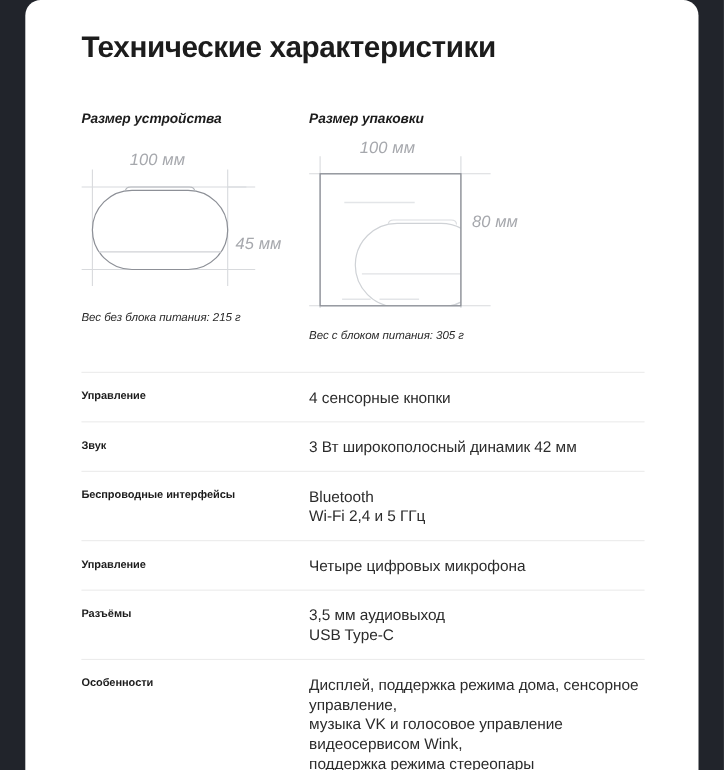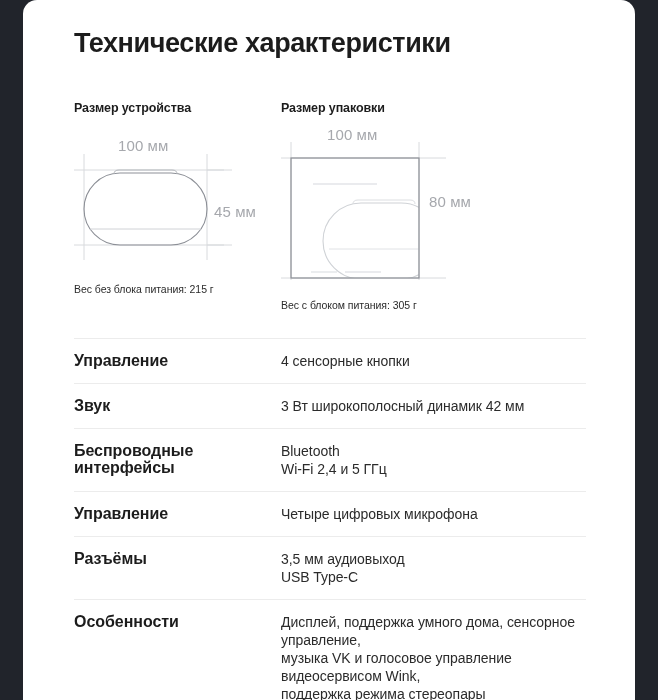--- a/index.html
+++ b/index.html
@@ -51,20 +51,21 @@
     line-height: 32px;
     font-weight: 700;
     letter-spacing: -0.4px;
     color: #1c1c1c;
   }
 
   
   .dims {
     display: flex;
     margin-top: 41px;
+    font-style: italic;
   }
 
   .dims-col {
     width: 207px;
     flex: 0 0 207px;
   }
 
   .dims-col.right {
     width: 300px;
     flex: 0 0 300px;
@@ -118,21 +119,21 @@
     border-top: 1px solid #ececec;
     padding: 13px 0 13px 0;
     align-items: flex-start;
   }
 
   .spec-row:first-child { border-top: 1px solid #ececec; }
 
   .spec-label {
     flex: 0 0 207px;
     width: 207px;
-    font-size: 16px;
+    font-size: 10px;
     line-height: 17px;
     font-weight: 700;
     color: #1c1c1c;
     letter-spacing: -0.05px;
     padding-right: 10px;
   }
 
   .spec-value {
     flex: 1 1 auto;
     font-size: 14px;
@@ -174,21 +175,21 @@
 
               <rect x="10" y="41" width="123" height="72" rx="36" ry="36" fill="none" stroke="#8d9097" stroke-width="1.1"></rect>
 
               <path d="M40 42 q0 -4 5 -4 h53 q5 0 5 4" fill="none" stroke="#b3b6bb" stroke-width="1"></path>
 
               <line x1="16" y1="97" x2="127" y2="97" stroke="#d0d2d6" stroke-width="1"></line>
             </svg>
 
             <span class="dim-label" style="left:44px; top:8px;">100 мм</span>
 
-            <span class="dim-label" style="left:140px; top:74px;">45 мм</span>
+            <span class="dim-label" style="left:140px; top:84px;">45 мм</span>
           </div>
 
           <div class="weight-note weight-device">Вес без блока питания: 215 г</div>
         </div>
 
         <div class="dims-col right">
           <div class="col-heading">Размер упаковки</div>
 
           <div class="figure figure-box">
             <svg width="260" height="148" viewBox="0 0 260 148">
@@ -255,21 +256,21 @@
         <div class="spec-row">
           <div class="spec-label">Разъёмы</div>
           <div class="spec-value">
             <span class="line">3,5 мм аудиовыход</span>
             <span class="line">USB Type-C</span>
           </div>
         </div>
         <div class="spec-row">
           <div class="spec-label">Особенности</div>
           <div class="spec-value">
-            <span class="line">Дисплей, поддержка умного дома, сенсорное управление,</span>
+            <span class="line">Дисплей, поддержка режима дома, сенсорное управление,</span>
             <span class="line">музыка VK и голосовое управление видеосервисом Wink,</span>
             <span class="line">поддержка режима стереопары</span>
           </div>
         </div>
       </div>
 
   </div>
 </div>
 
 </body></html>

